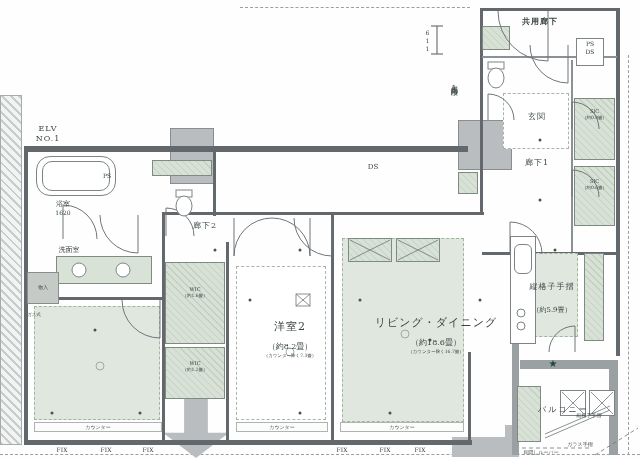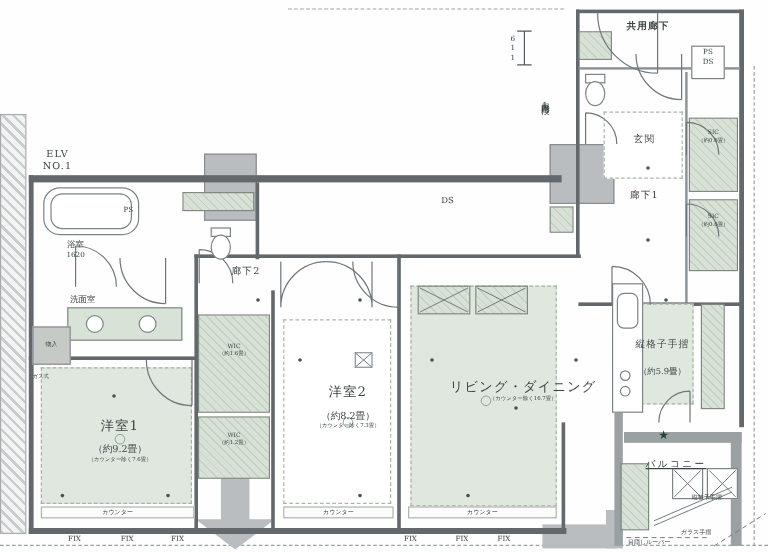--- a/index.html
+++ b/index.html
@@ -183,32 +183,28 @@
   <div class="lbl s6" style="left:98px;top:172px;width:18px;">PS</div>
 
   <div class="lbl" style="left:40px;top:200px;width:46px;">
     <div class="s7">浴室</div>
     <div class="s6">1620</div>
   </div>
   <div class="lbl s7" style="left:46px;top:246px;width:46px;">洗面室</div>
   <div class="lbl s5" style="left:28px;top:284px;width:30px;">物入</div>
   <div class="lbl nt" style="left:22px;top:312px;width:24px;">ガス式</div>
 
-  <div class="lbl" style="left:58px;top:348px;width:84px;">
-    <div class="nm">洋室1</div>
-    <div class="sz" style="margin-top:8px;">（約9.2畳）</div>
-    <div class="nt">（カウンター除く7.6畳）</div>
-  </div>
   <div class="lbl" style="left:248px;top:320px;width:84px;">
     <div class="nm">洋室2</div>
     <div class="sz" style="margin-top:8px;">（約8.2畳）</div>
     <div class="nt">（カウンター除く7.3畳）</div>
   </div>
   <div class="lbl" style="left:342px;top:316px;width:124px;margin-left:32px;">
     <div class="nm">リビング・ダイニング</div>
+    <div class="sz" style="margin-top:8px;">（約18.6畳）</div>
     <div class="nt">（カウンター除く16.7畳）</div>
   </div>
   <div class="lbl" style="left:522px;top:282px;width:60px;">
     <div class="s8">縦格子手摺</div>
     <div class="s7" style="margin-top:14px;">（約5.9畳）</div>
   </div>
 
   <div class="lbl" style="left:166px;top:286px;width:58px;">
     <div class="s5">WIC</div>
     <div class="nt">（約1.6畳）</div>
@@ -223,21 +219,21 @@
   </div>
   <div class="lbl" style="left:574px;top:178px;width:41px;">
     <div class="s5">SIC</div>
     <div class="nt">（約0.6畳）</div>
   </div>
 
   <div class="lbl s8" style="left:519px;top:112px;width:36px;font-family:Liberation Mono, monospace;">玄関</div>
   <div class="lbl s8" style="left:517px;top:158px;width:40px;">廊下1</div>
   <div class="lbl s8" style="left:184px;top:221px;width:42px;">廊下2</div>
 
-  <div class="lbl s8" style="left:538px;top:382px;width:50px;letter-spacing:2px;text-decoration:underline;">バルコニー</div>
+  <div class="lbl s8" style="left:538px;top:405px;width:50px;letter-spacing:2px;">バルコニー</div>
   <div class="lbl" style="left:544px;top:357px;width:18px;font-size:10px;color:#1e4734;">★</div>
   <div class="lbl s5" style="left:566px;top:412px;width:46px;">縦格子手摺</div>
   <div class="lbl s5" style="left:560px;top:441px;width:40px;">ガラス手摺</div>
   <div class="lbl s5" style="left:516px;top:449px;width:50px;">目隠しルーバー</div>
 
   <div class="lbl s5" style="left:70px;top:424px;width:56px;">カウンター</div>
   <div class="lbl s5" style="left:254px;top:424px;width:56px;">カウンター</div>
   <div class="lbl s5" style="left:374px;top:424px;width:56px;">カウンター</div>
 
   <div class="lbl s6" style="left:50px;top:446px;width:24px;">FIX</div>

